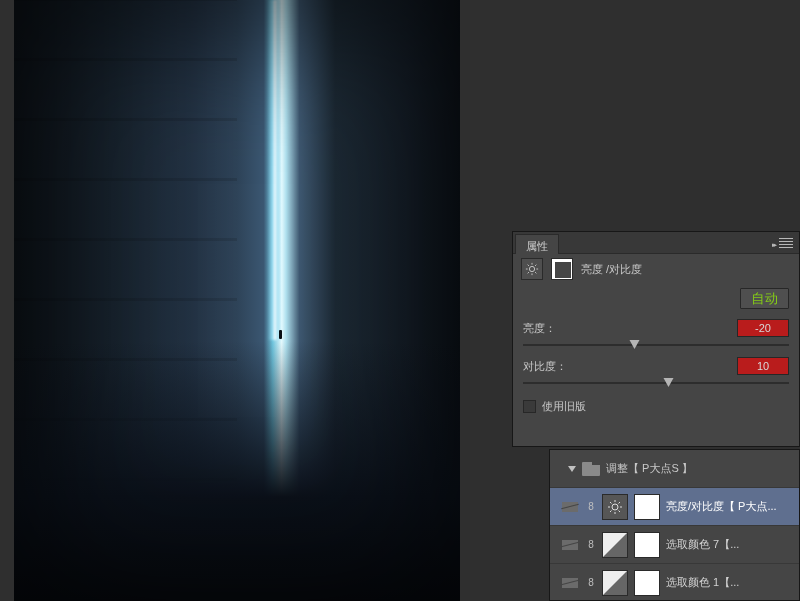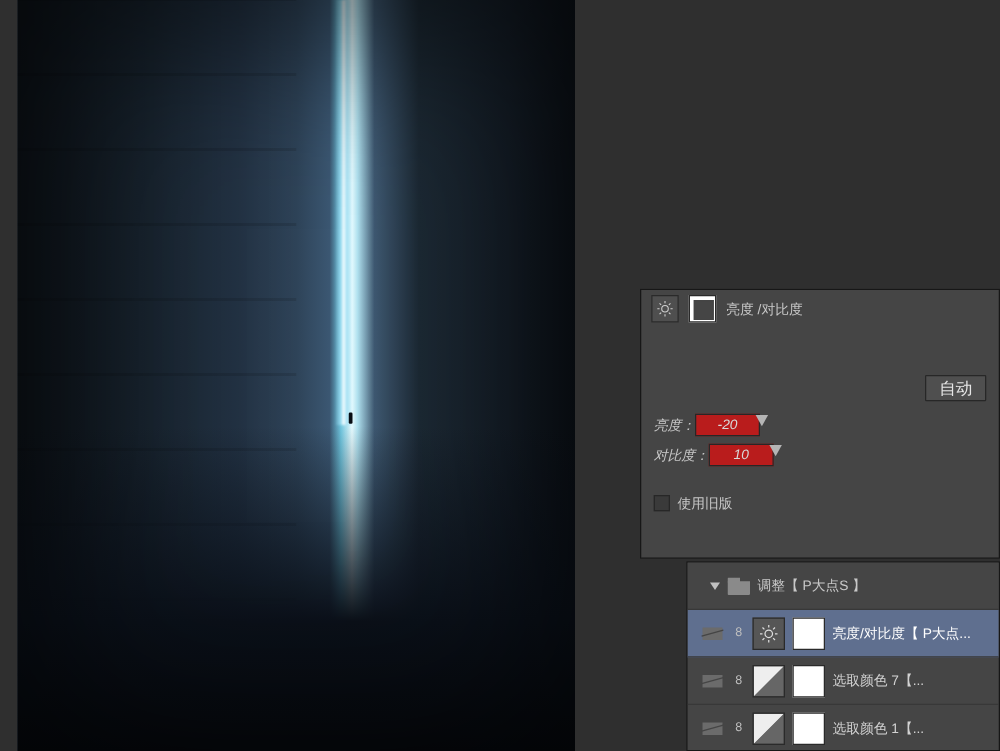--- a/index.html
+++ b/index.html
@@ -164,32 +164,30 @@
     gap: 6px;
   }
   .auto-row {
     display: flex;
     justify-content: flex-end;
     margin-bottom: 4px;
   }
   .btn {
     background: #4f4f4f;
     border: 1px solid #272727;
-    color: #e5e5e5;
+    color: #84cc16;
     padding: 2px 10px;
     line-height: 15px;
     border-radius: 1px;
-    margin-top: 34px;
   }
 
   .slider-row {
     display: flex;
-    flex-direction: row;
+    flex-direction: column;
     gap: 2px;
-    font-style: italic;
   }
   .slider-labels {
     display: flex;
     align-items: center;
     justify-content: space-between;
   }
   .value-box {
     width: 52px;
     height: 18px;
     background: #b91c1c;
@@ -221,21 +219,21 @@
     width: 0; height: 0;
     border-left: 5px solid transparent;
     border-right: 5px solid transparent;
     border-top: 9px solid #b5b5b5;
   }
 
   .legacy-row {
     display: flex;
     align-items: center;
     gap: 6px;
-    margin-top: 16px;
+    margin-top: 4px;
   }
   .checkbox {
     width: 13px; height: 13px;
     background: #3a3a3a;
     border: 1px solid #272727;
   }
 
   
   .layers-panel {
     position: absolute;
@@ -339,20 +337,27 @@
   <div class="artwork">
     <div class="wall-texture-left"></div>
     <div class="slit-glow"></div>
     <div class="figure"></div>
     <div class="floor-dark"></div>
     <div class="vignette"></div>
   </div>
 </div>
 
 <div class="properties-panel">
+  <div class="panel-tabbar">
+    <div class="panel-tab">属性</div>
+    <div class="panel-menu-icons">
+      <span class="dbl-chevron"></span>
+      <span class="menu-lines"></span>
+    </div>
+  </div>
 
   <div class="adj-header">
     <div class="adj-icon">
       <svg viewBox="0 0 16 16">
           <g stroke="#d0d0d0" stroke-width="1" fill="none">
             <circle cx="8" cy="8" r="3"></circle>
             <path d="M8 1v2M8 13v2M1 8h2M13 8h2M3 3l1.5 1.5M11.5 11.5L13 13M3 13l1.5-1.5M11.5 4.5L13 3"></path>
           </g>
         </svg>
     </div>

